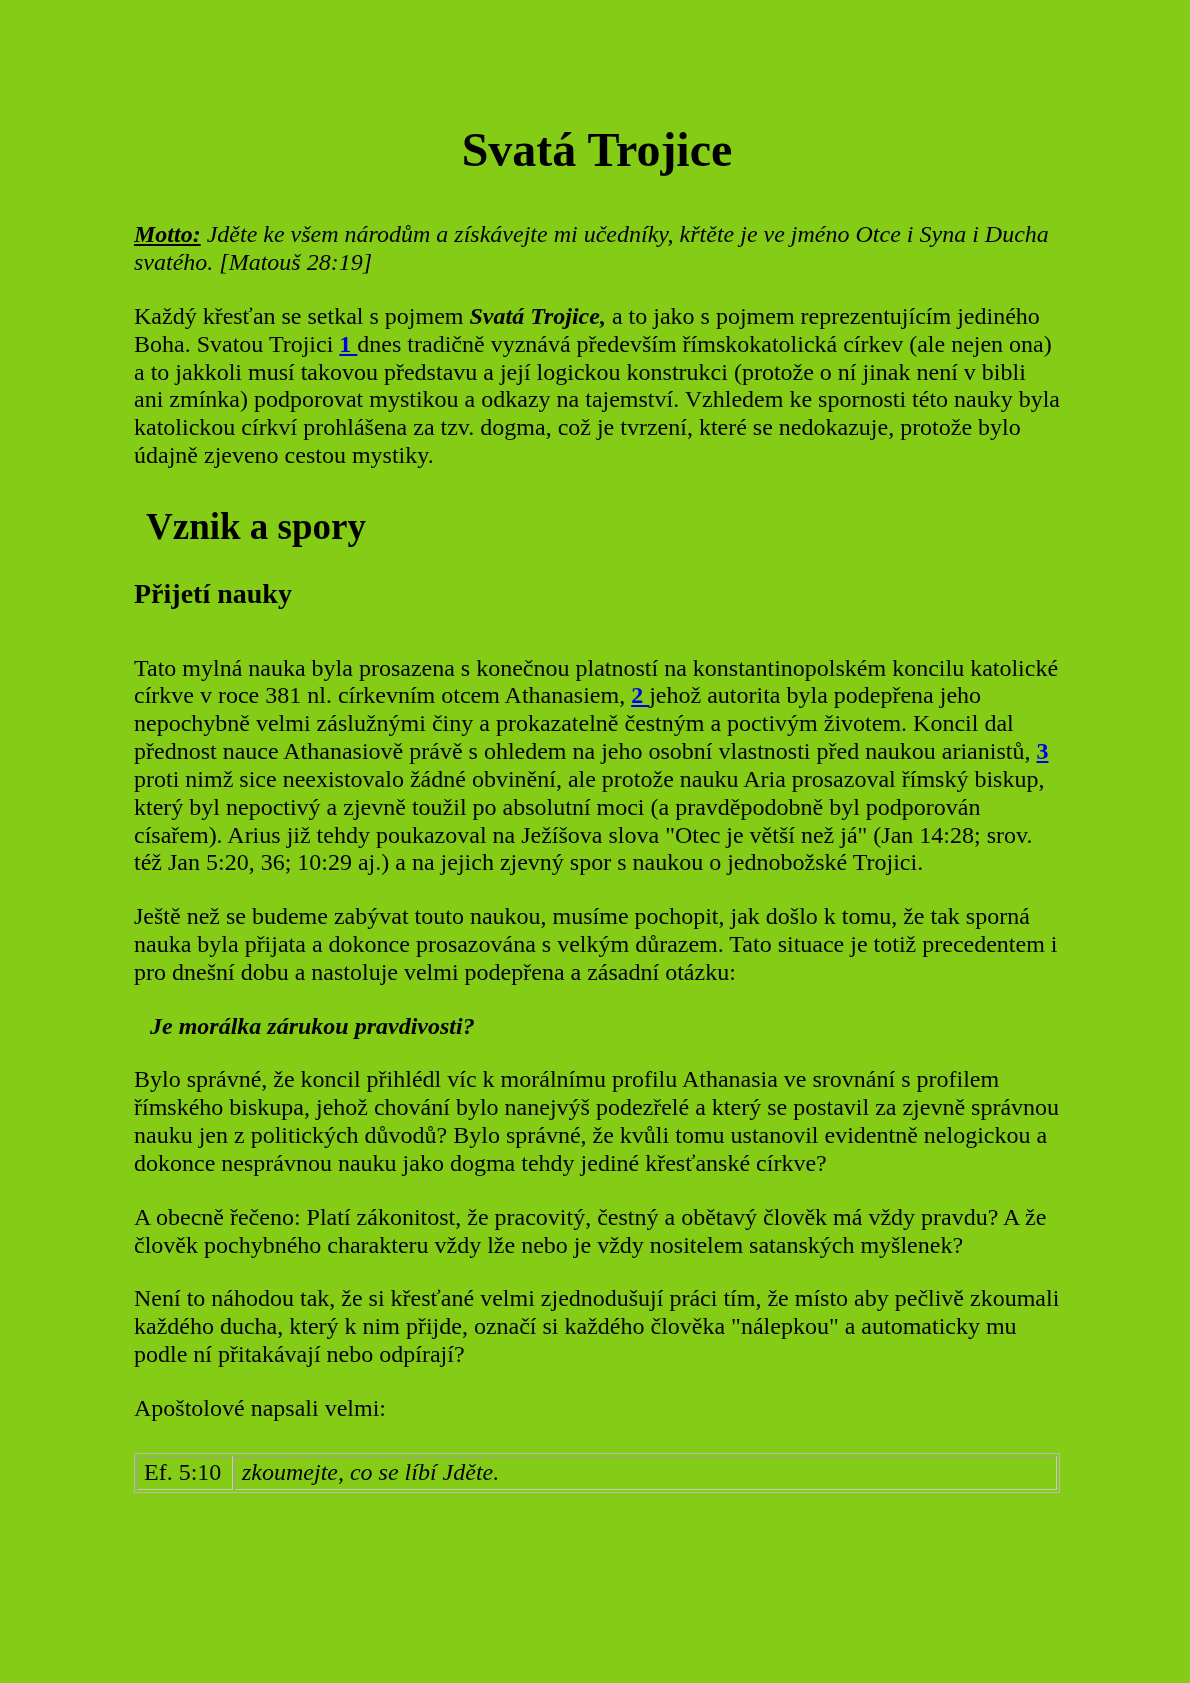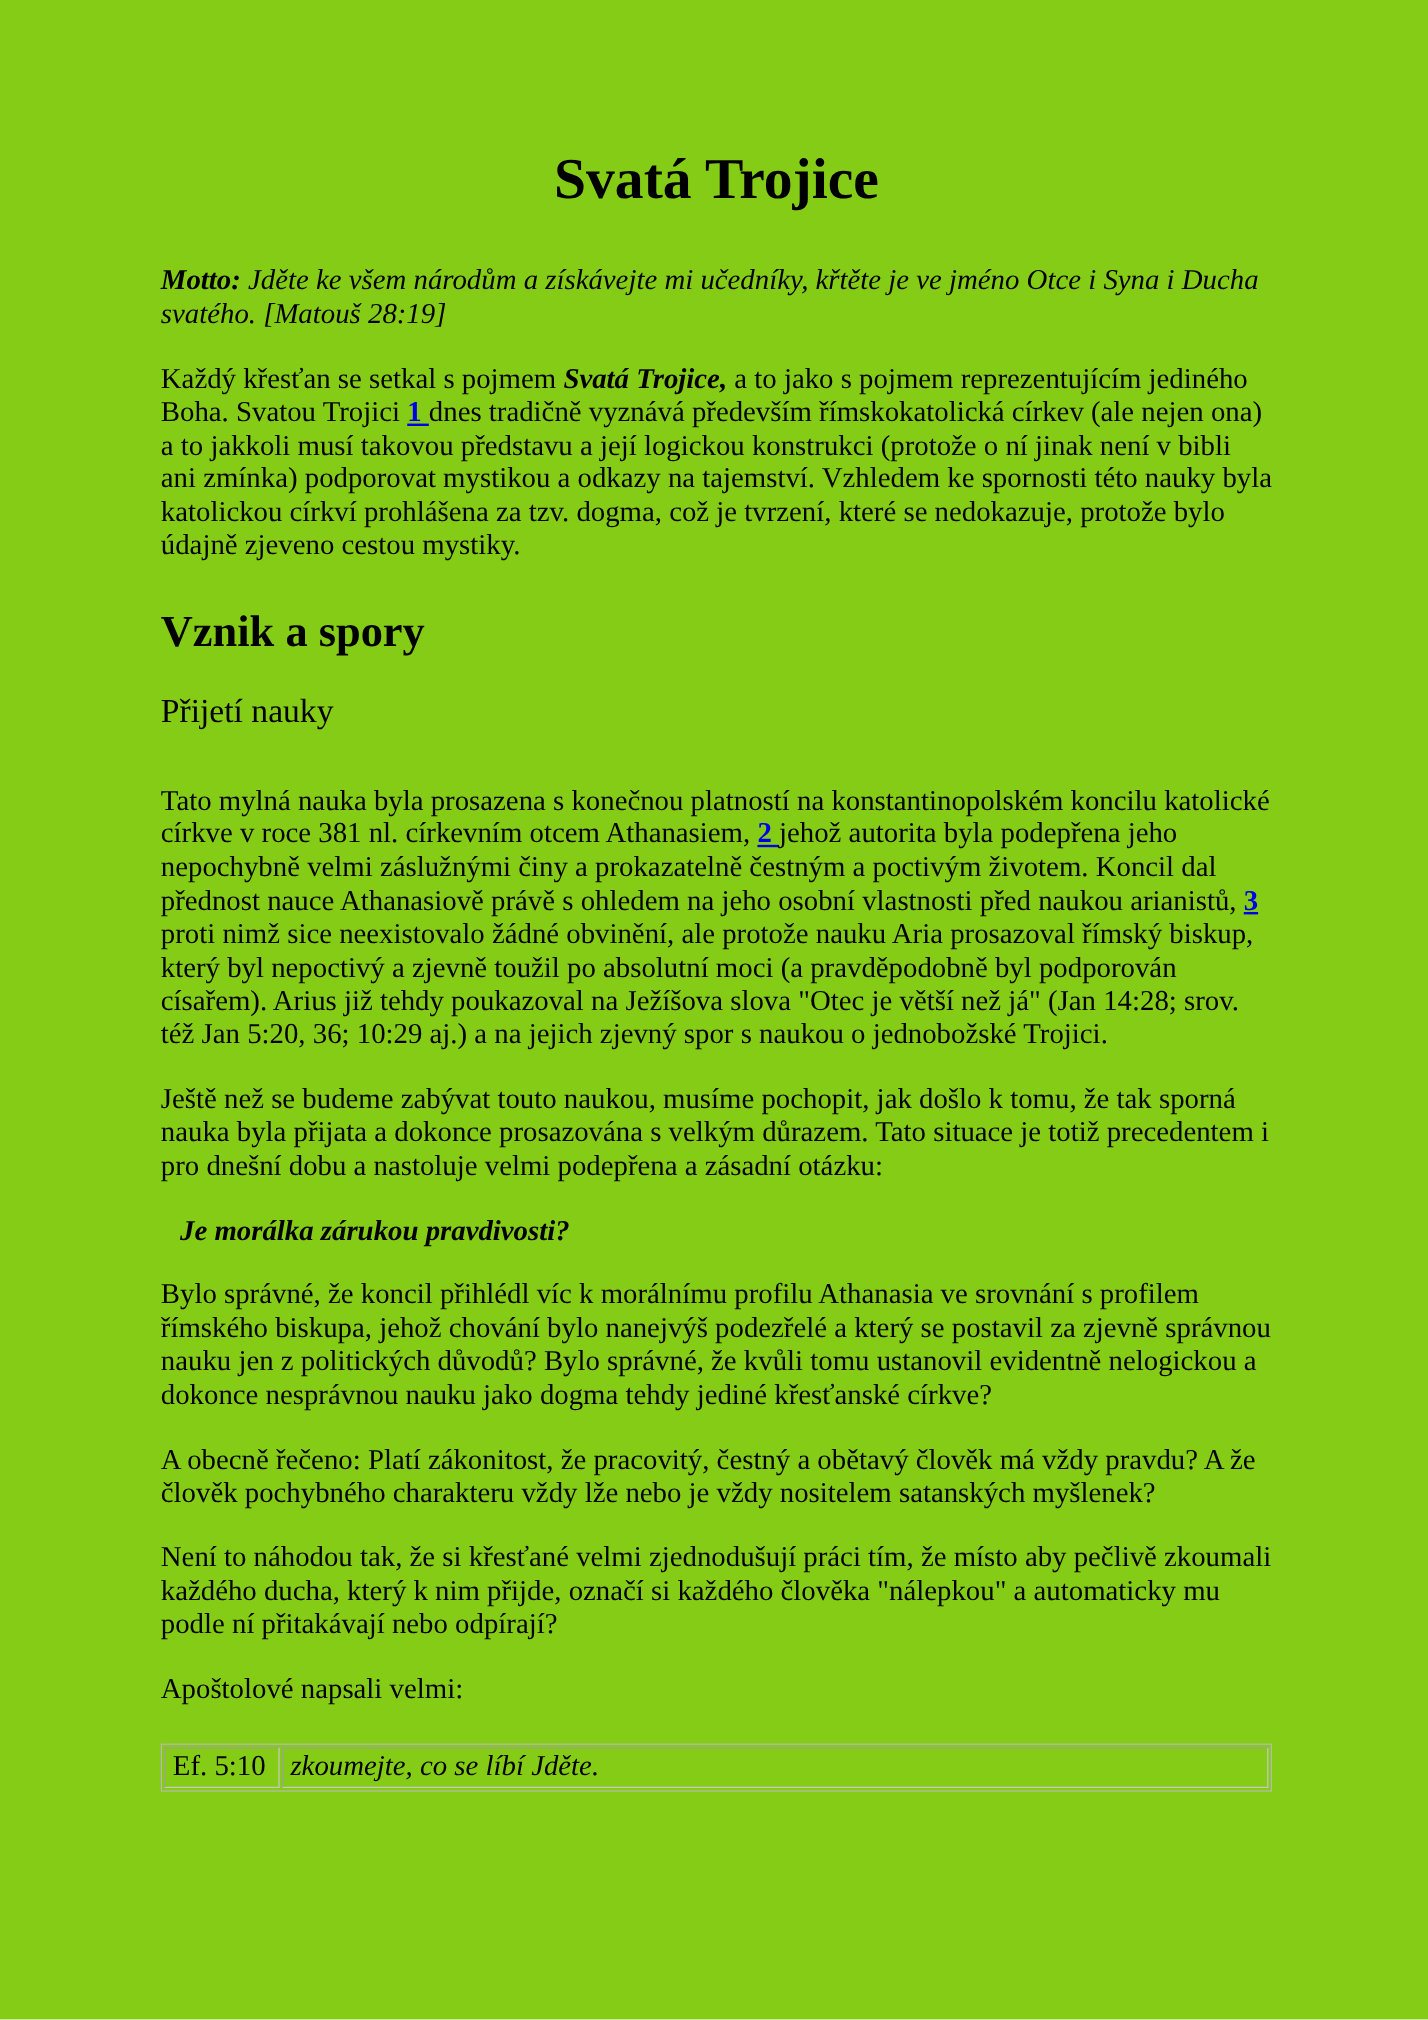--- a/index.html
+++ b/index.html
@@ -24,26 +24,26 @@
   h1.doc-title {
     font-size: 48px;
     font-weight: bold;
     text-align: center;
     margin: 0 0 44px 0;
     line-height: 1.15;
   }
   h2.section-heading {
     font-size: 37px;
     font-weight: bold;
-    margin: 36px 0 30px 0;
+    margin: 36px 0 30px 12px;
     line-height: 1.15;
   }
   h3.sub-heading {
     font-size: 28px;
-    font-weight: normal;
+    font-weight: bold;
     margin: 26px 0 44px 0;
     line-height: 1.15;
   }
   p {
     margin: 26px 0;
   }
   p.motto {
     font-weight: bold;
     font-style: italic;
   }
@@ -81,21 +81,21 @@
     font-style: italic;
   }
 </style>
 </head>
 <body>
 
 <div class="page">
 
   <h1 class="doc-title">Svatá Trojice</h1>
 
-  <p class="motto"><span style="font-weight: bold; font-style: italic; ">Motto:</span><span style="font-weight: normal; font-style: italic;"> Jděte ke všem národům a získávejte mi učedníky, křtěte je ve jméno Otce i Syna i Ducha svatého. [Matouš 28:19]</span></p>
+  <p class="motto"><span style="font-weight: bold; font-style: italic; text-decoration: underline;">Motto:</span><span style="font-weight: normal; font-style: italic;"> Jděte ke všem národům a získávejte mi učedníky, křtěte je ve jméno Otce i Syna i Ducha svatého. [Matouš 28:19]</span></p>
 
   <p><span>Každý křesťan se setkal s pojmem </span><span style="font-weight: bold; font-style: italic;">Svatá Trojice,</span><span> a to jako s pojmem reprezentujícím jediného Boha. Svatou Trojici </span><a class="ref-link" href="#">1 </a><span>dnes tradičně vyznává především římskokatolická církev (ale nejen ona) a to jakkoli musí takovou představu a její logickou konstrukci (protože o ní jinak není v bibli ani zmínka) podporovat mystikou a odkazy na tajemství. Vzhledem ke spornosti této nauky byla katolickou církví prohlášena za tzv. dogma, což je tvrzení, které se nedokazuje, protože bylo údajně zjeveno cestou mystiky.</span></p>
 
   <h2 class="section-heading">Vznik a spory</h2>
 
   <h3 class="sub-heading">Přijetí nauky</h3>
 
   <p><span>Tato mylná nauka byla prosazena s konečnou platností na konstantinopolském koncilu katolické církve v roce 381 nl. církevním otcem Athanasiem, </span><a class="ref-link" href="#">2 </a><span>jehož autorita byla podepřena jeho nepochybně velmi záslužnými činy a prokazatelně čestným a poctivým životem. Koncil dal přednost nauce Athanasiově právě s ohledem na jeho osobní vlastnosti před naukou arianistů, </span><a class="ref-link" href="#">3 </a><span>proti nimž sice neexistovalo žádné obvinění, ale protože nauku Aria prosazoval římský biskup, který byl nepoctivý a zjevně toužil po absolutní moci (a pravděpodobně byl podporován císařem). Arius již tehdy poukazoval na Ježíšova slova "Otec je větší než já" (Jan 14:28; srov. též Jan 5:20, 36; 10:29 aj.) a na jejich zjevný spor s naukou o jednobožské Trojici.</span></p>
 
   <p>Ještě než se budeme zabývat touto naukou, musíme pochopit, jak došlo k tomu, že tak sporná nauka byla přijata a dokonce prosazována s velkým důrazem. Tato situace je totiž precedentem i pro dnešní dobu a nastoluje velmi podepřena a zásadní otázku:</p>

